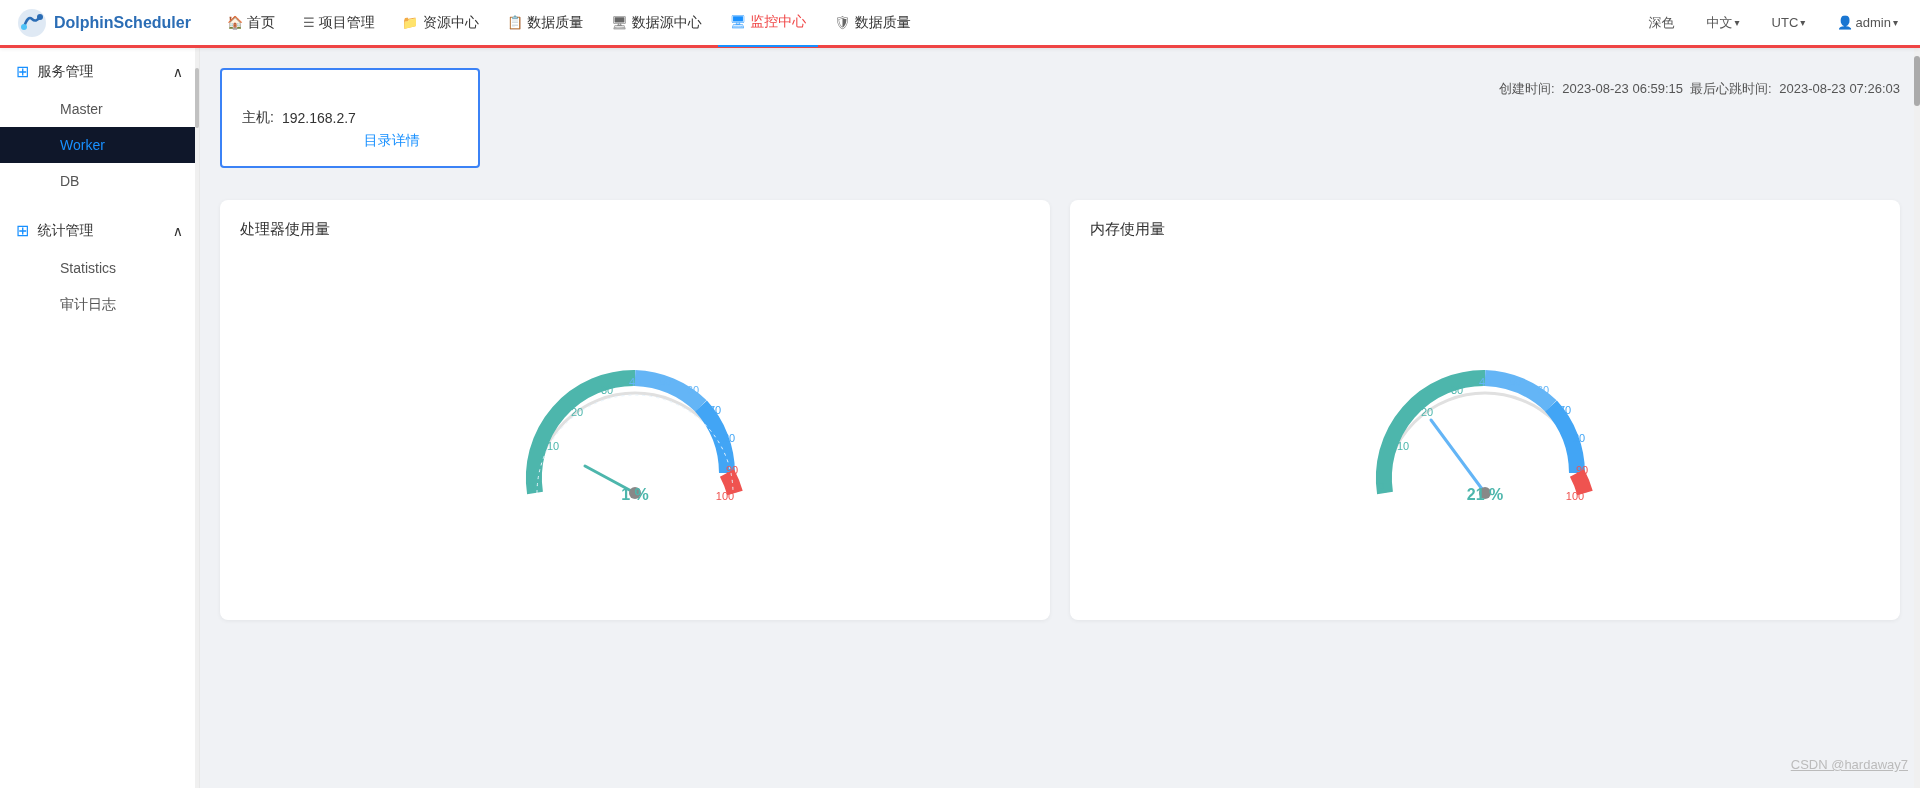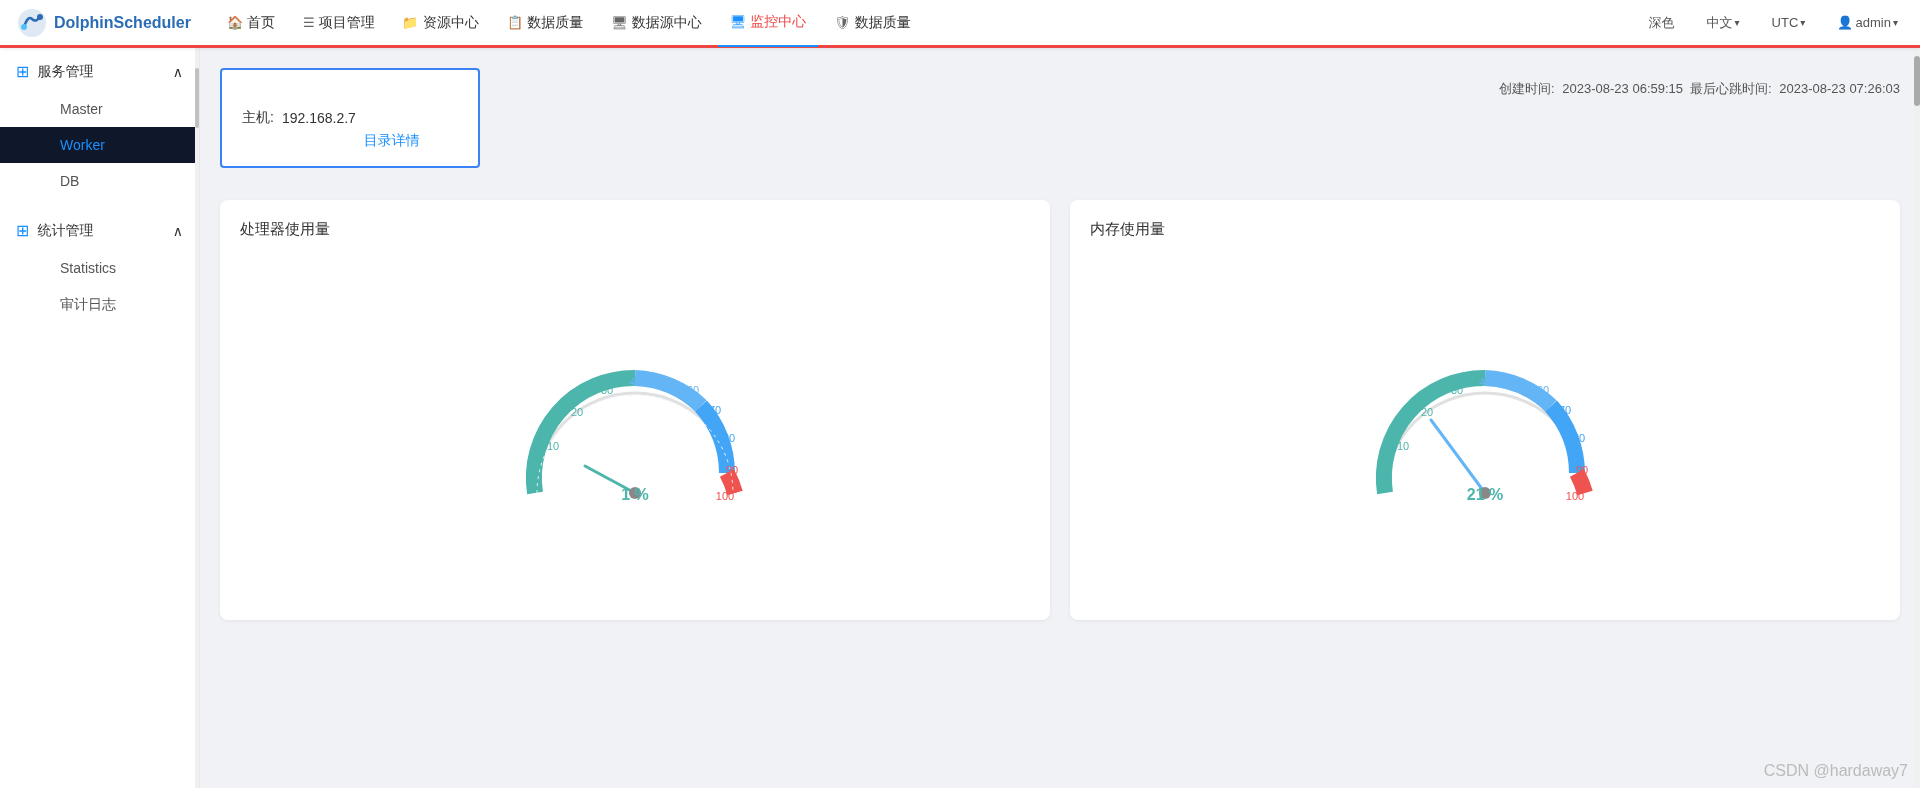--- a/index.html
+++ b/index.html
@@ -62,21 +62,21 @@
     }
     .card-title { font-size: 15px; color: #333; align-self: flex-start; margin-bottom: 16px; font-weight: 400; }
 
     
     .gauge-container { display: flex; flex-direction: column; align-items: center; justify-content: center; flex: 1; width: 100%; }
 
     
     .big-number { font-size: 90px; font-weight: bold; color: #1890ff; display: flex; align-items: center; justify-content: center; flex: 1; }
 
     
-    .watermark { position: fixed; bottom: 8px; right: 12px; font-size: 16px; color: #bbb; }
+    .watermark { position: fixed; bottom: 16px; right: 12px; font-size: 13px; color: #bbb; text-decoration: underline; }
   </style>
 </head>
 <body>
 
 <div class="top-nav">
   <div class="logo">
     <svg class="logo-icon" viewBox="0 0 32 32">
       <circle cx="16" cy="16" r="14" fill="#2b6db5" opacity="0.15"></circle>
       <path d="M8 20 Q12 8 16 12 Q20 16 24 10" stroke="#2b6db5" stroke-width="2.5" fill="none" stroke-linecap="round"></path>
       <circle cx="8" cy="20" r="3" fill="#4fc3f7"></circle>

